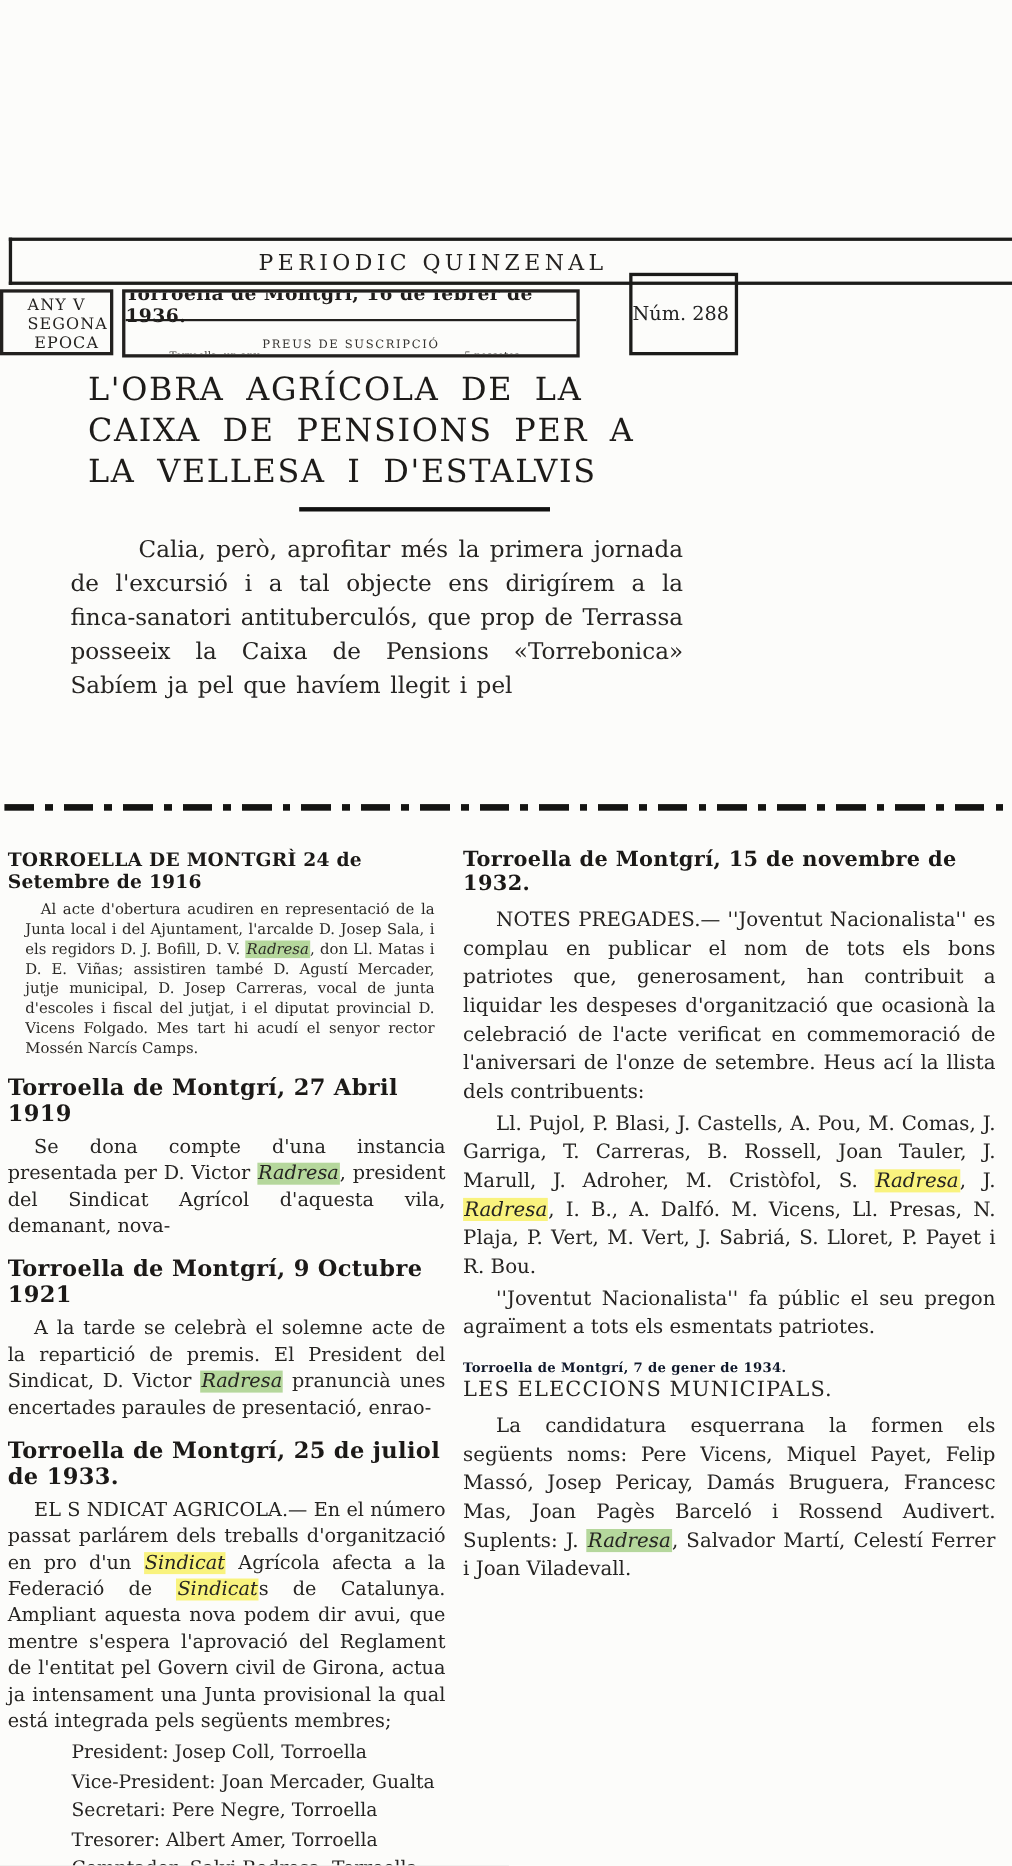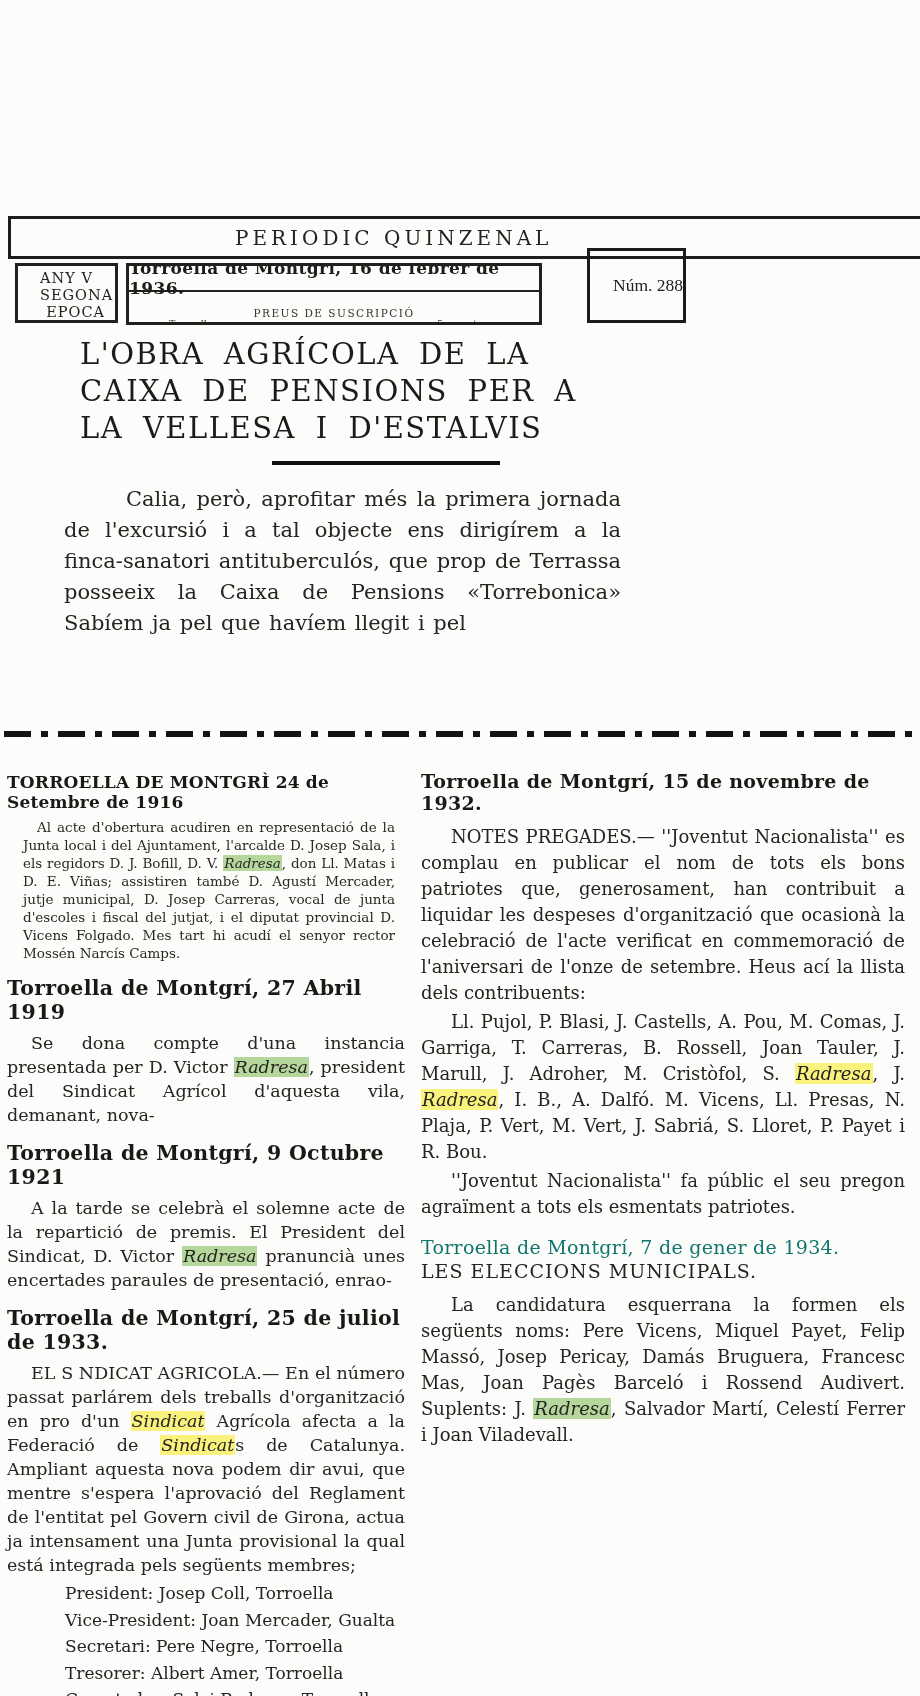--- a/index.html
+++ b/index.html
@@ -36,41 +36,41 @@
 
   
   .banner{
     position:absolute;top:216px;left:8px;width:912px;height:43px;
     border:3px solid #1c1c1a;border-right:none;background:var(--paper);
     display:flex;align-items:center;
   }
   .banner-label{padding-left:224px;font-size:20px;letter-spacing:4px;color:#242220;}
 
   
-  .issue-bar{position:absolute;top:263px;left:15px;width:890px;display:flex;align-items:flex-start;}
+  .issue-bar{position:absolute;top:263px;left:0;width:890px;display:flex;align-items:flex-start;}
   .edition-box{
     width:103px;height:60px;border:3px solid #22201e;padding-top:4px;
     font-size:14.5px;letter-spacing:1px;color:#242220;text-align:center;line-height:17px;
   }
   .edition-box .l2{text-align:left;padding-left:8px;margin-left:14px;}
   .edition-box .l3{text-align:right;padding-right:10px;}
   .date-box{width:416px;height:62px;border:3px solid #22201e;margin-left:8px;overflow:hidden;}
   .dateline{
     height:26px;border-bottom:2.5px solid #22201e;display:flex;align-items:center;justify-content:center;
     font-weight:bold;font-size:17px;letter-spacing:.4px;
   }
   .prices{padding:15px 10px 0 10px;}
   .prices-title{text-align:center;font-size:10.5px;letter-spacing:1.5px;color:#33312e;line-height:12px;}
   .price-row{display:flex;align-items:flex-end;font-size:9.5px;line-height:10.5px;color:#3a3834;}
   .price-row .pl{flex:0 0 auto;padding-left:30px;}
   .price-row .leader{flex:1 1 auto;border-bottom:1.5px dotted rgba(50,48,44,.55);margin:0 8px 2px 8px;}
   .price-row .pv{flex:0 0 92px;text-align:left;}
   .number-box{
     width:99px;height:75px;border:3px solid #1b1b19;margin-left:45px;margin-top:-15px;
-    display:flex;align-items:center;justify-content:flex-end;font-size:17.5px;color:#222;font-family:Liberation Serif, serif;
+    display:flex;align-items:center;justify-content:flex-start;font-size:17.5px;color:#222;
   }
 
   
   .article{position:absolute;top:336px;left:0;width:700px;}
   .headline{margin-left:80px;font-size:29px;line-height:37px;letter-spacing:1.5px;word-spacing:9px;color:#1d1b19;}
   .subheadline{margin:15px 0 0 62px;height:50px;}
   .subheadline span{
     display:inline-block;font-family:"DejaVu Sans","Liberation Sans",sans-serif;
     font-weight:bold;font-size:41px;letter-spacing:1px;white-space:nowrap;color:#121210;
     transform:scale(.55,1.2);transform-origin:left top;
@@ -93,21 +93,21 @@
   .col-left{width:404px;padding:0 4px 0 2px;}
   .col-right{flex:1;padding:0 10px 0 12px;}
 
   .lc-h1{font-size:17px;font-weight:bold;letter-spacing:.2px;margin:3px 0 6px;color:#1b1917;}
   .lc-small{font-size:13.5px;line-height:18px;text-align:justify;padding:0 10px 0 16px;text-indent:14px;color:#2a2825;}
   .lc-h2{font-size:20.5px;font-weight:bold;margin:14px 0 7px;letter-spacing:.3px;color:#1b1917;}
   .lc-p{font-size:17.5px;line-height:24px;text-align:justify;text-indent:24px;color:#262422;}
   .members{margin:3px 0 0 58px;font-size:17px;line-height:26.5px;color:#262422;}
 
   .rc-h{font-size:19px;font-weight:bold;margin:1px 0 10px;letter-spacing:.3px;color:#1b1917;}
-  .rc-h2{font-size:19px;font-weight:normal;margin:16px 0 2px;letter-spacing:.3px;color:#0f766e;}
+  .rc-h2{font-size:12px;font-weight:bold;margin:16px 0 2px;letter-spacing:.3px;color:#0f172a;}
   .rc-sub{font-size:19px;letter-spacing:1px;margin:2px 0 10px;color:#262422;}
   .rc-p{font-size:18px;line-height:26px;text-align:justify;text-indent:30px;color:#262422;margin-bottom:3px;}
 
   .hl{padding:0 1px;font-style:italic;}
   .hl-green{background:var(--hl-green);}
   .hl-yellow{background:var(--hl-yellow);}
 </style>
 </head>
 <body>
 

